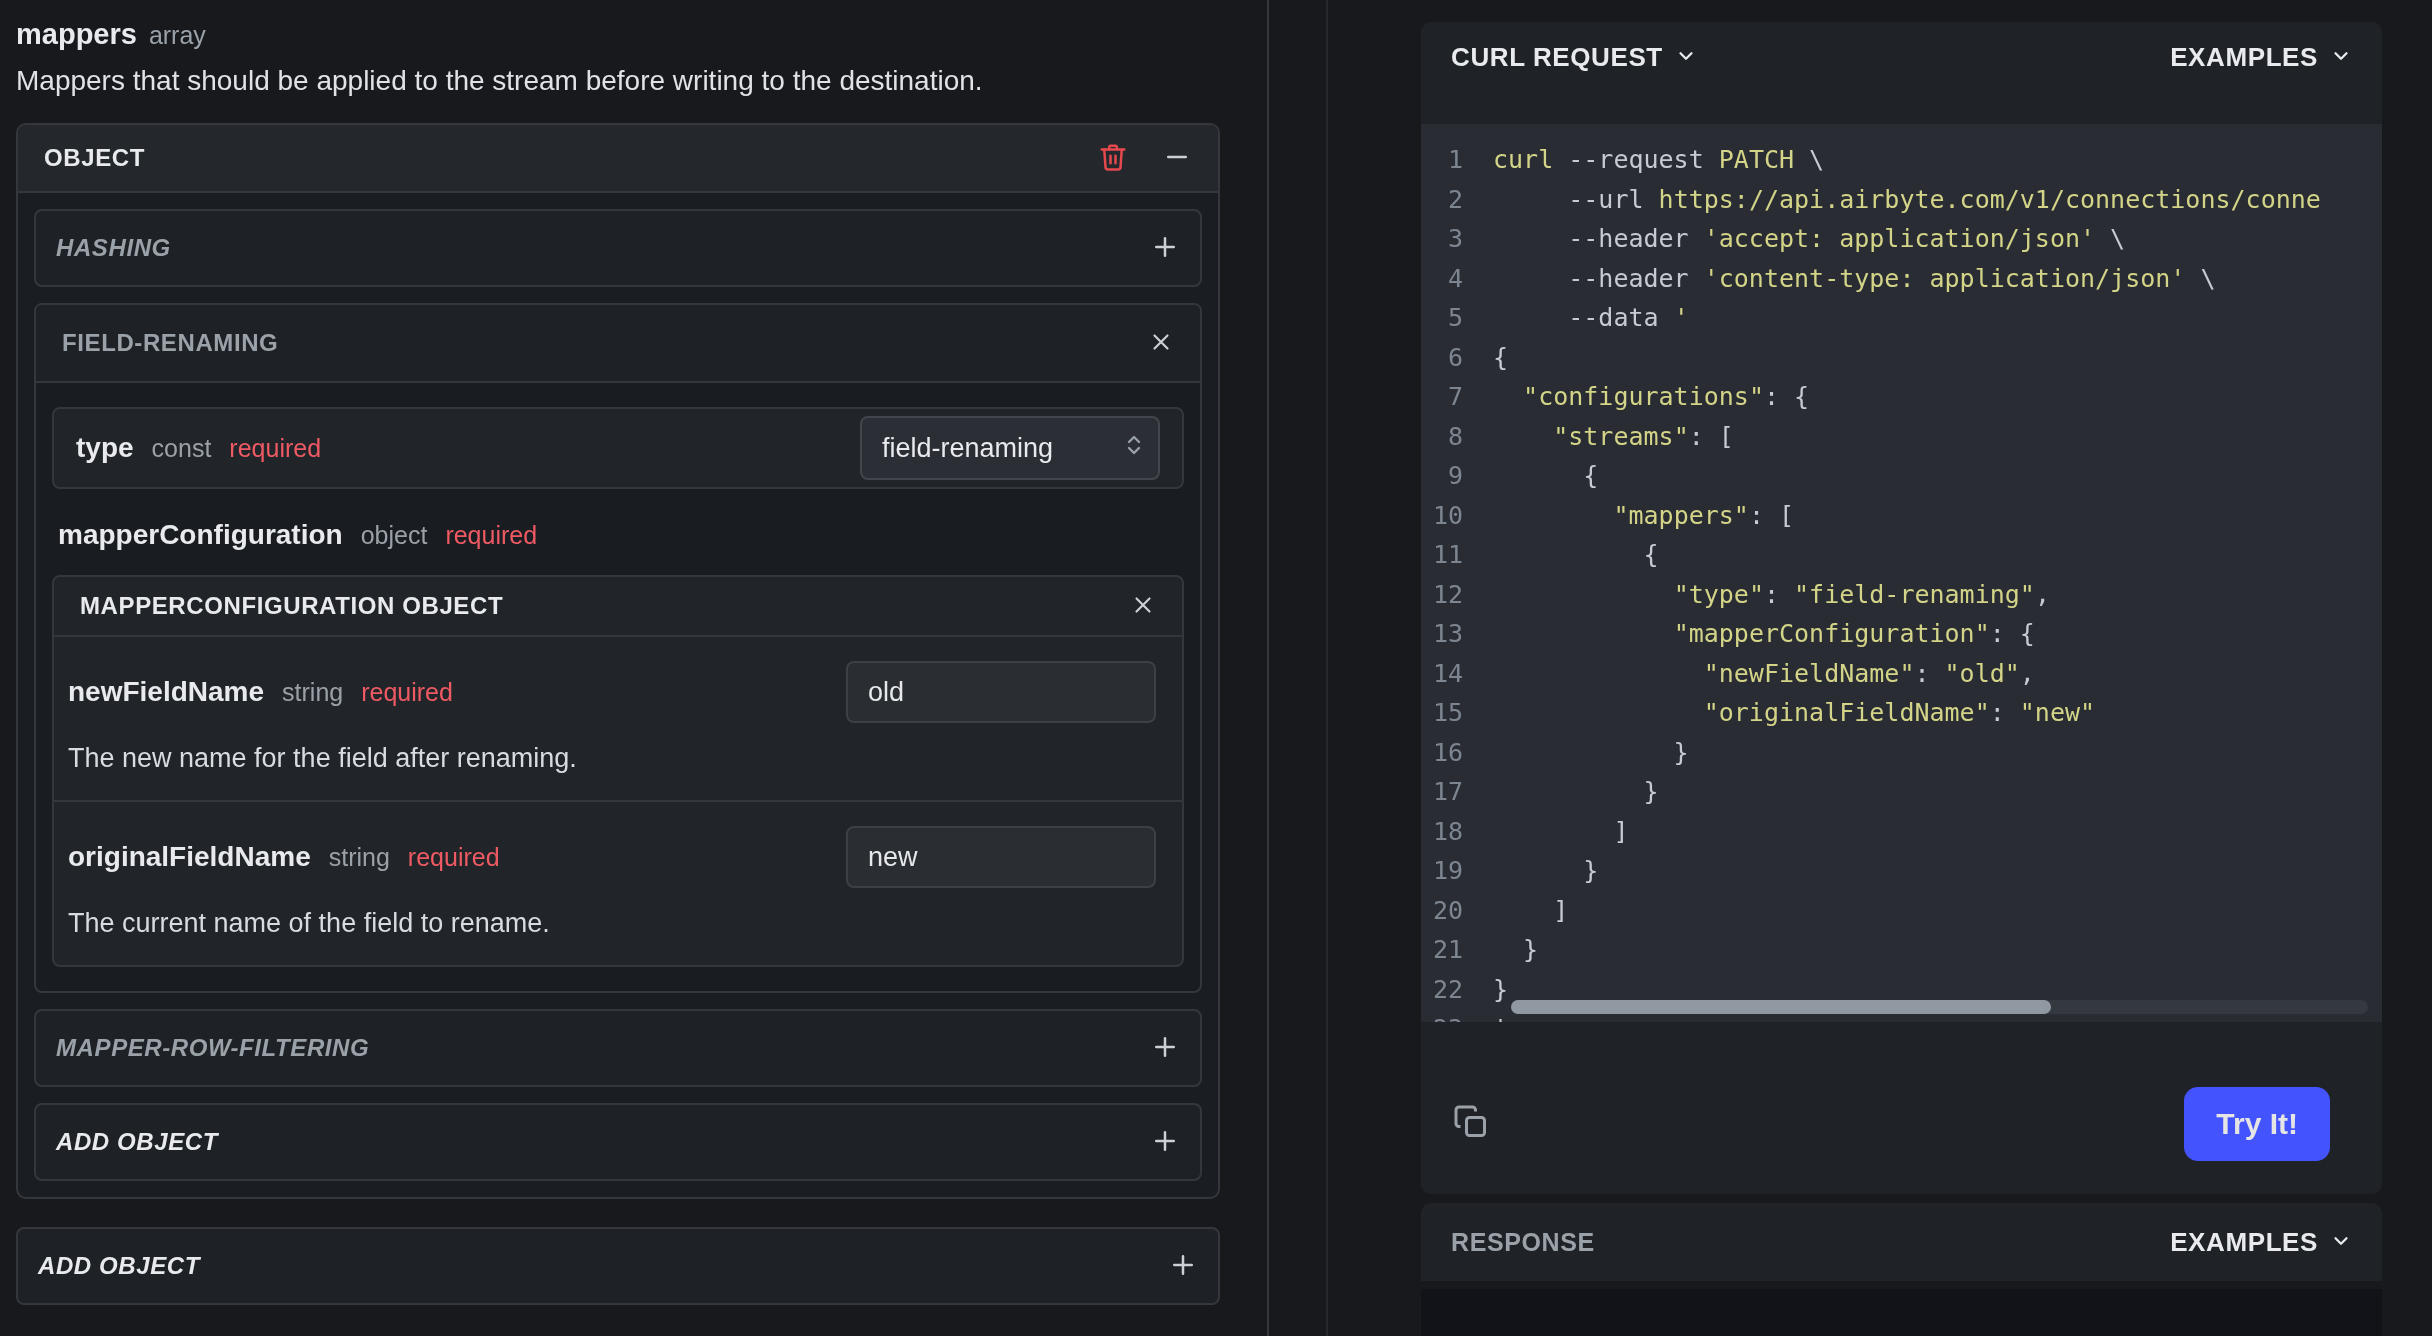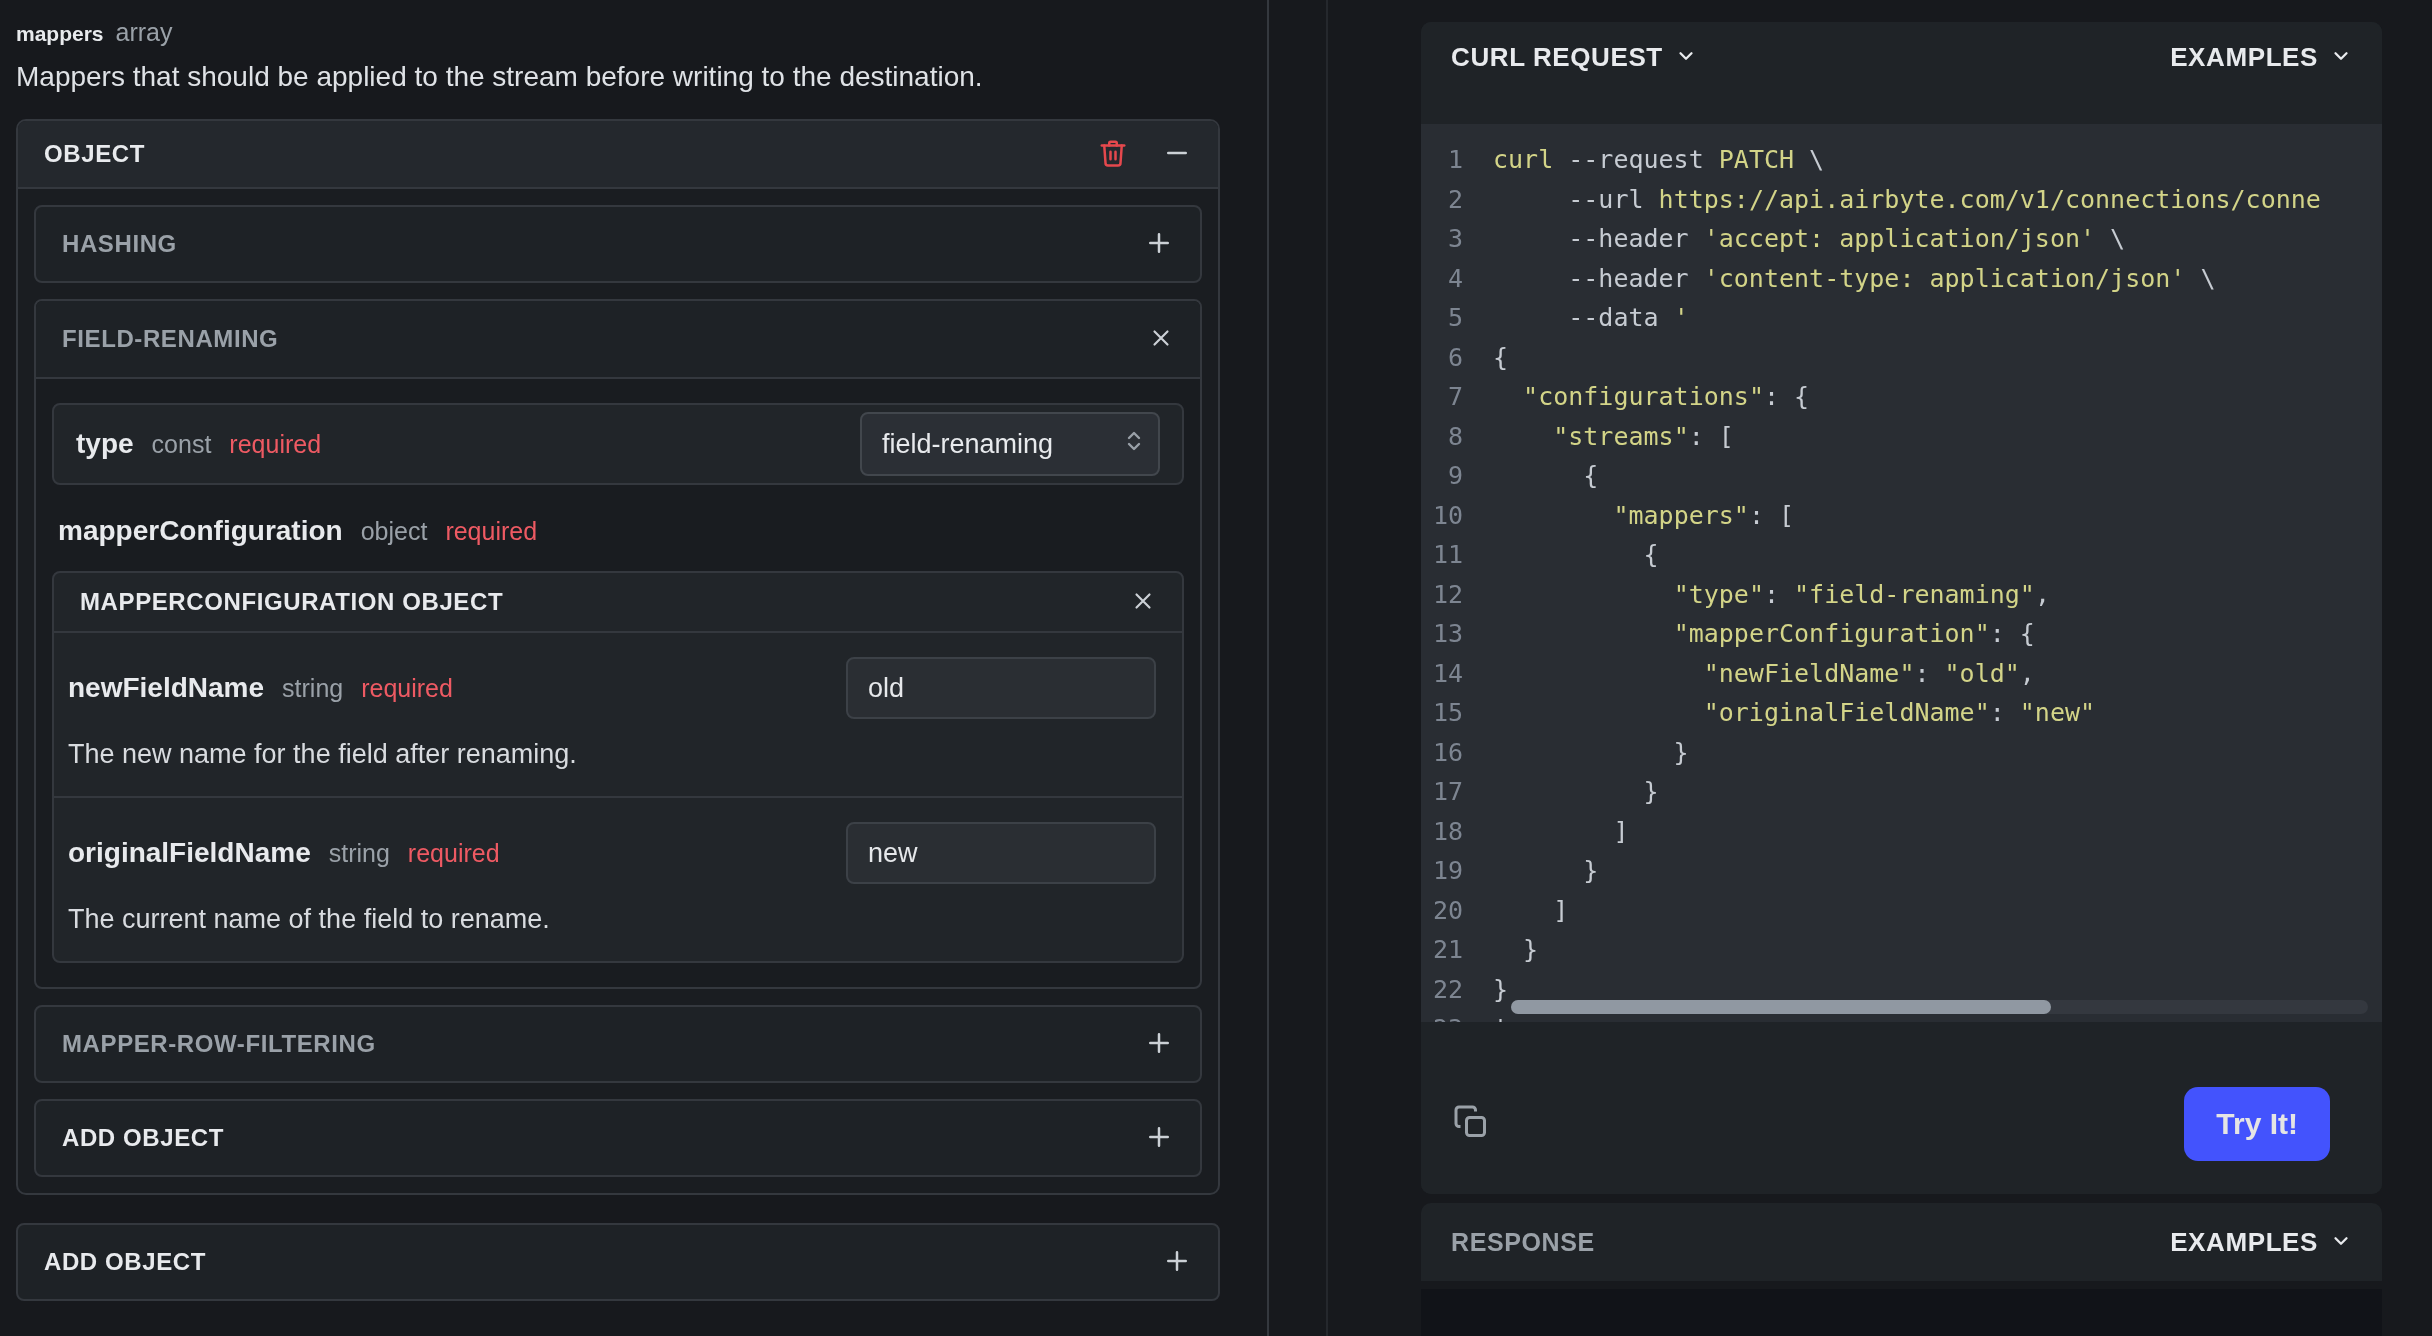--- a/index.html
+++ b/index.html
@@ -30,42 +30,42 @@
   
   .left-pane{
     position:absolute;left:0;top:0;width:1269px;height:1336px;
     border-right:2px solid var(--border);
     padding:18px 0 0 16px;
   }
   .gutter-line{position:absolute;left:1326px;top:0;width:2px;height:1336px;background:#25282d;}
   .left-inner{width:1204px;}
 
   .param-head{display:flex;align-items:baseline;gap:12px;margin-bottom:14px;}
-  .param-name{font-size:21px;font-weight:bold;color:var(--txt);}
+  .param-name{font-size:29px;font-weight:bold;color:var(--txt);}
   .param-type{font-size:25px;color:var(--muted);}
   .param-desc{font-size:28px;color:#dfe2e6;margin:0 0 26px 0;font-weight:400;}
 
   .object-card{
     border:2px solid var(--border);border-radius:10px;background:var(--box-bg);
   }
   .object-header{
     height:68px;display:flex;align-items:center;padding:0 26px;
     background:#24282d;border-bottom:2px solid var(--border);
     border-radius:8px 8px 0 0;
   }
   .object-header .hdr-title{flex:1;}
   .hdr-title{font-size:24px;font-weight:600;letter-spacing:.6px;color:var(--txt);}
   .hdr-title.muted{color:var(--muted);}
   .icon-btn{background:none;border:none;padding:0;margin:0;cursor:pointer;display:flex;align-items:center;justify-content:center;}
   .object-header .icon-btn{margin-left:34px;}
 
   .row-box{
     border:2px solid var(--border);background:var(--row-bg);border-radius:8px;
     height:78px;display:flex;align-items:center;justify-content:space-between;
-    padding:0 26px;margin:16px;
+    padding:0 20px;margin:16px;font-style:italic;
   }
   .row-box.outer{margin:28px 0 0 0;}
 
   .section-box{
     border:2px solid var(--border);border-radius:8px;background:#191c20;margin:16px;
   }
   .section-header{
     height:78px;display:flex;align-items:center;justify-content:space-between;
     padding:0 26px;background:var(--row-bg);
     border-bottom:2px solid var(--border);border-radius:6px 6px 0 0;

